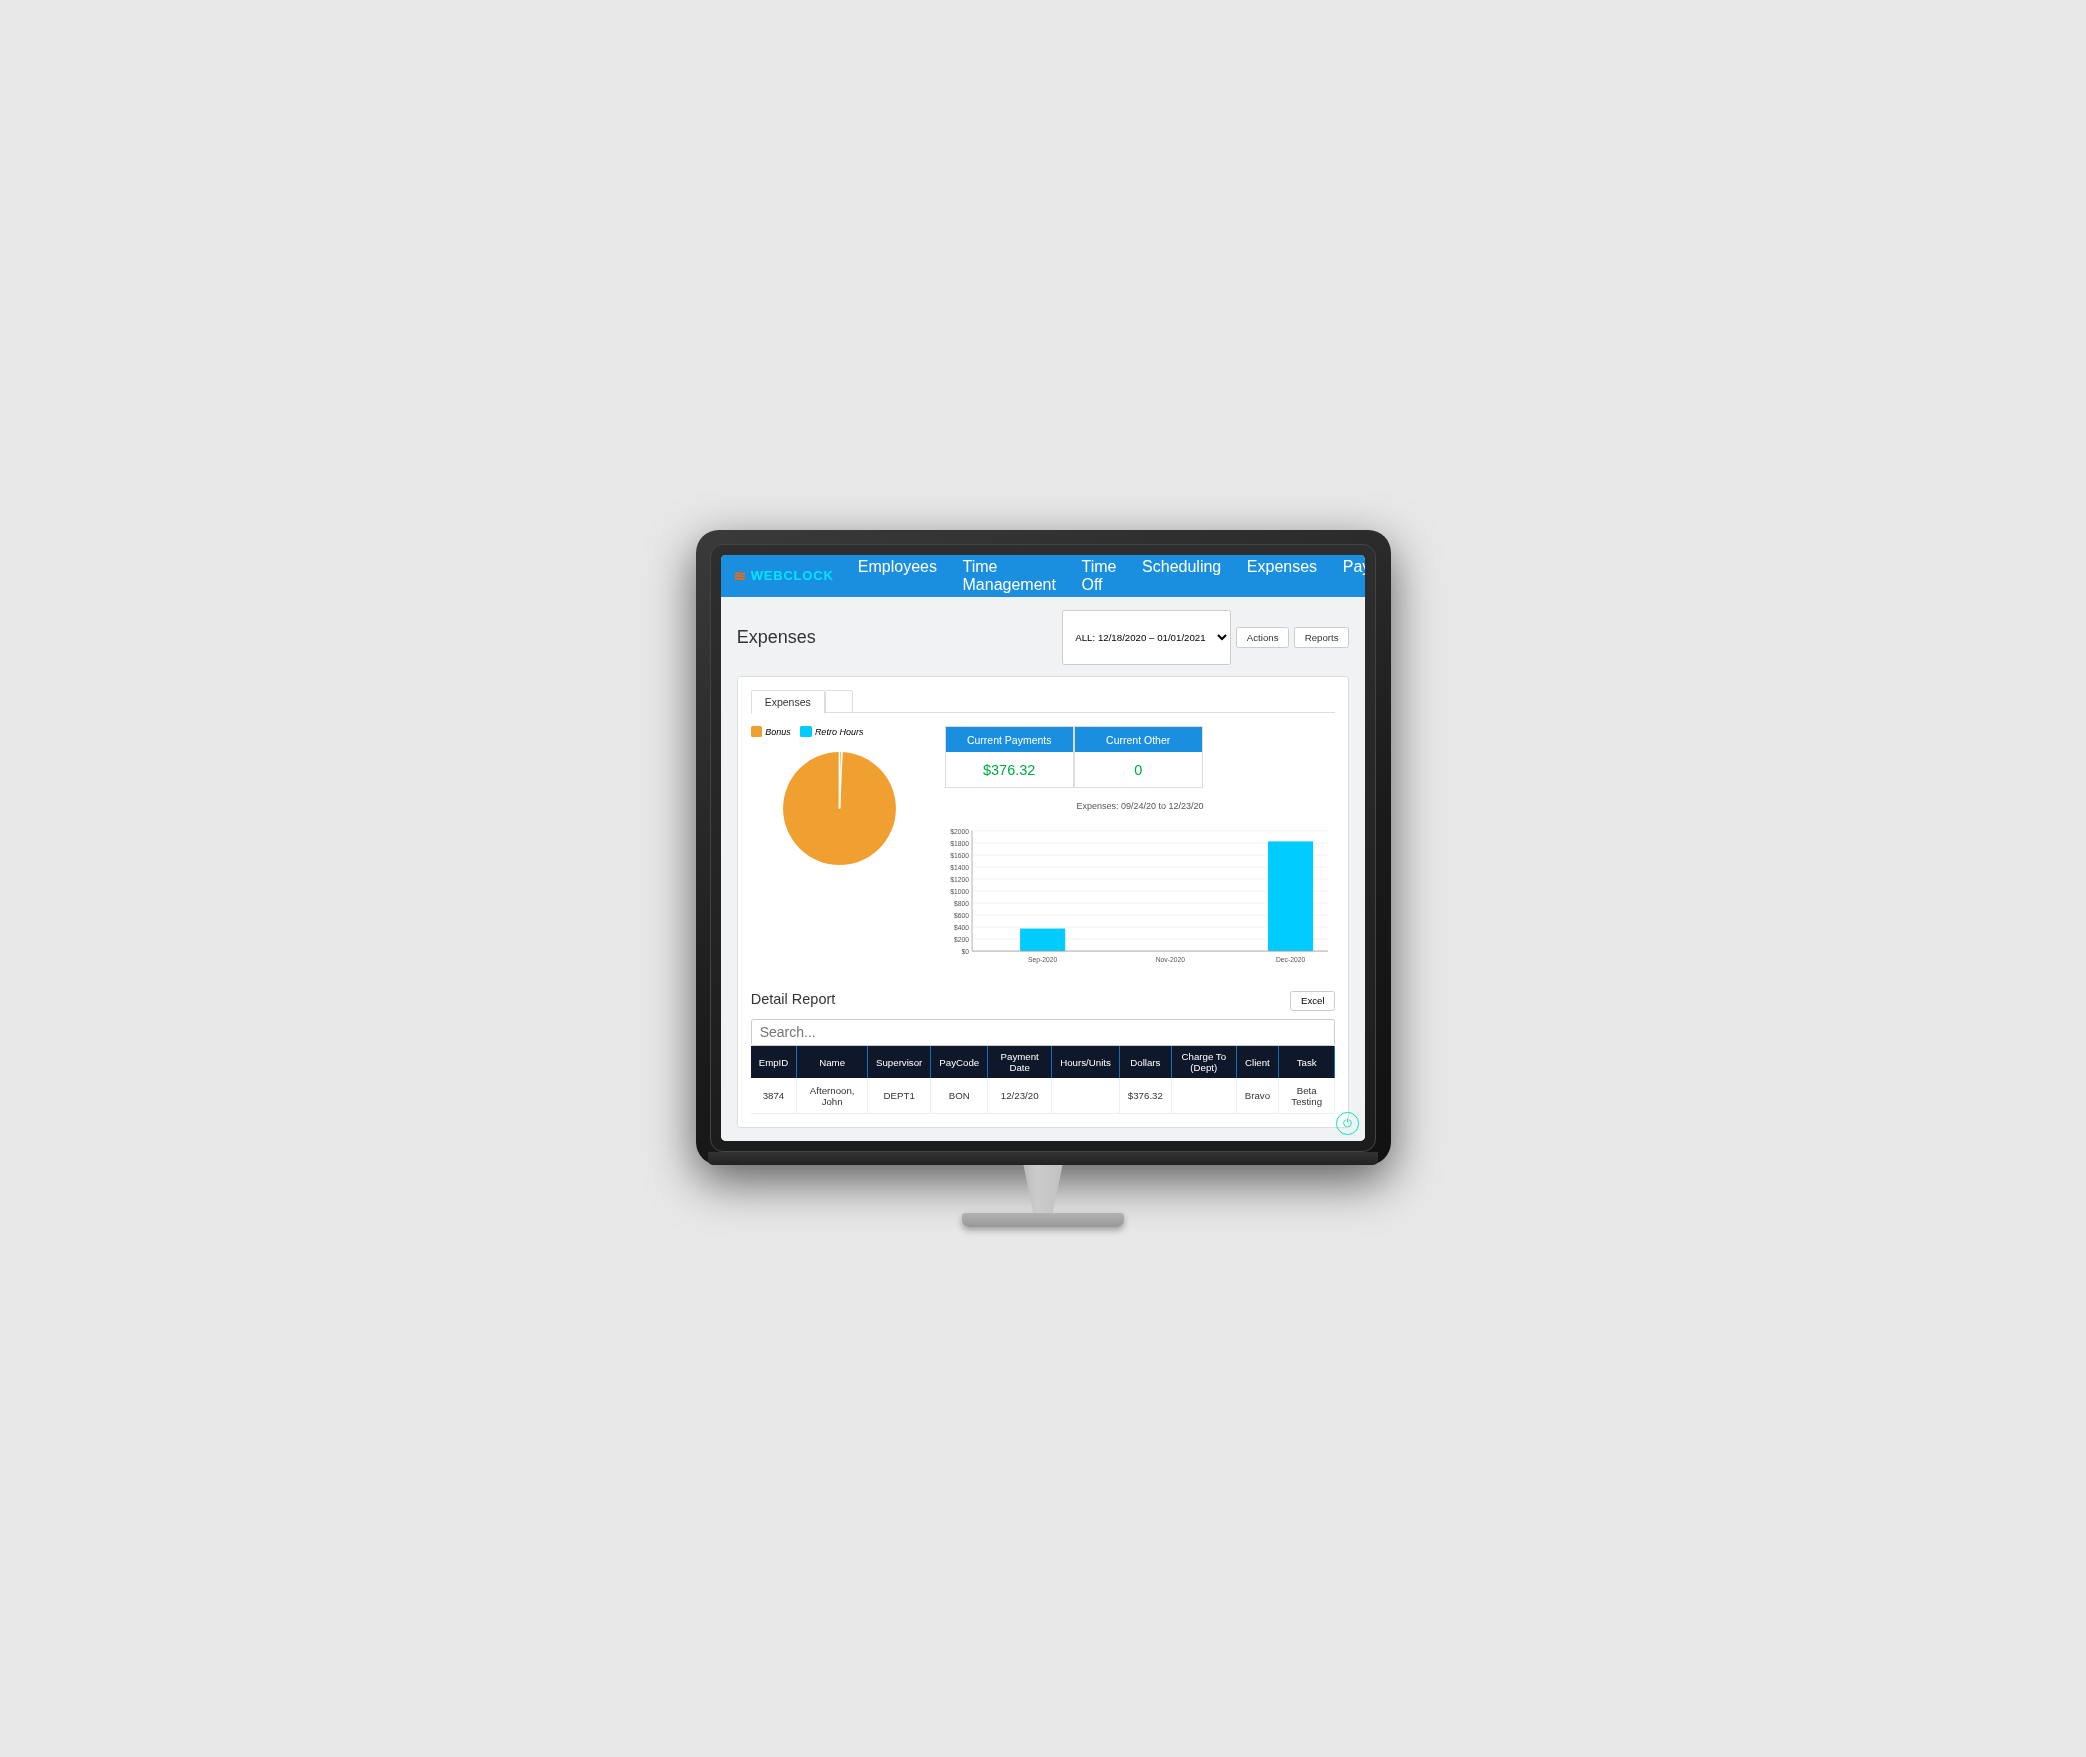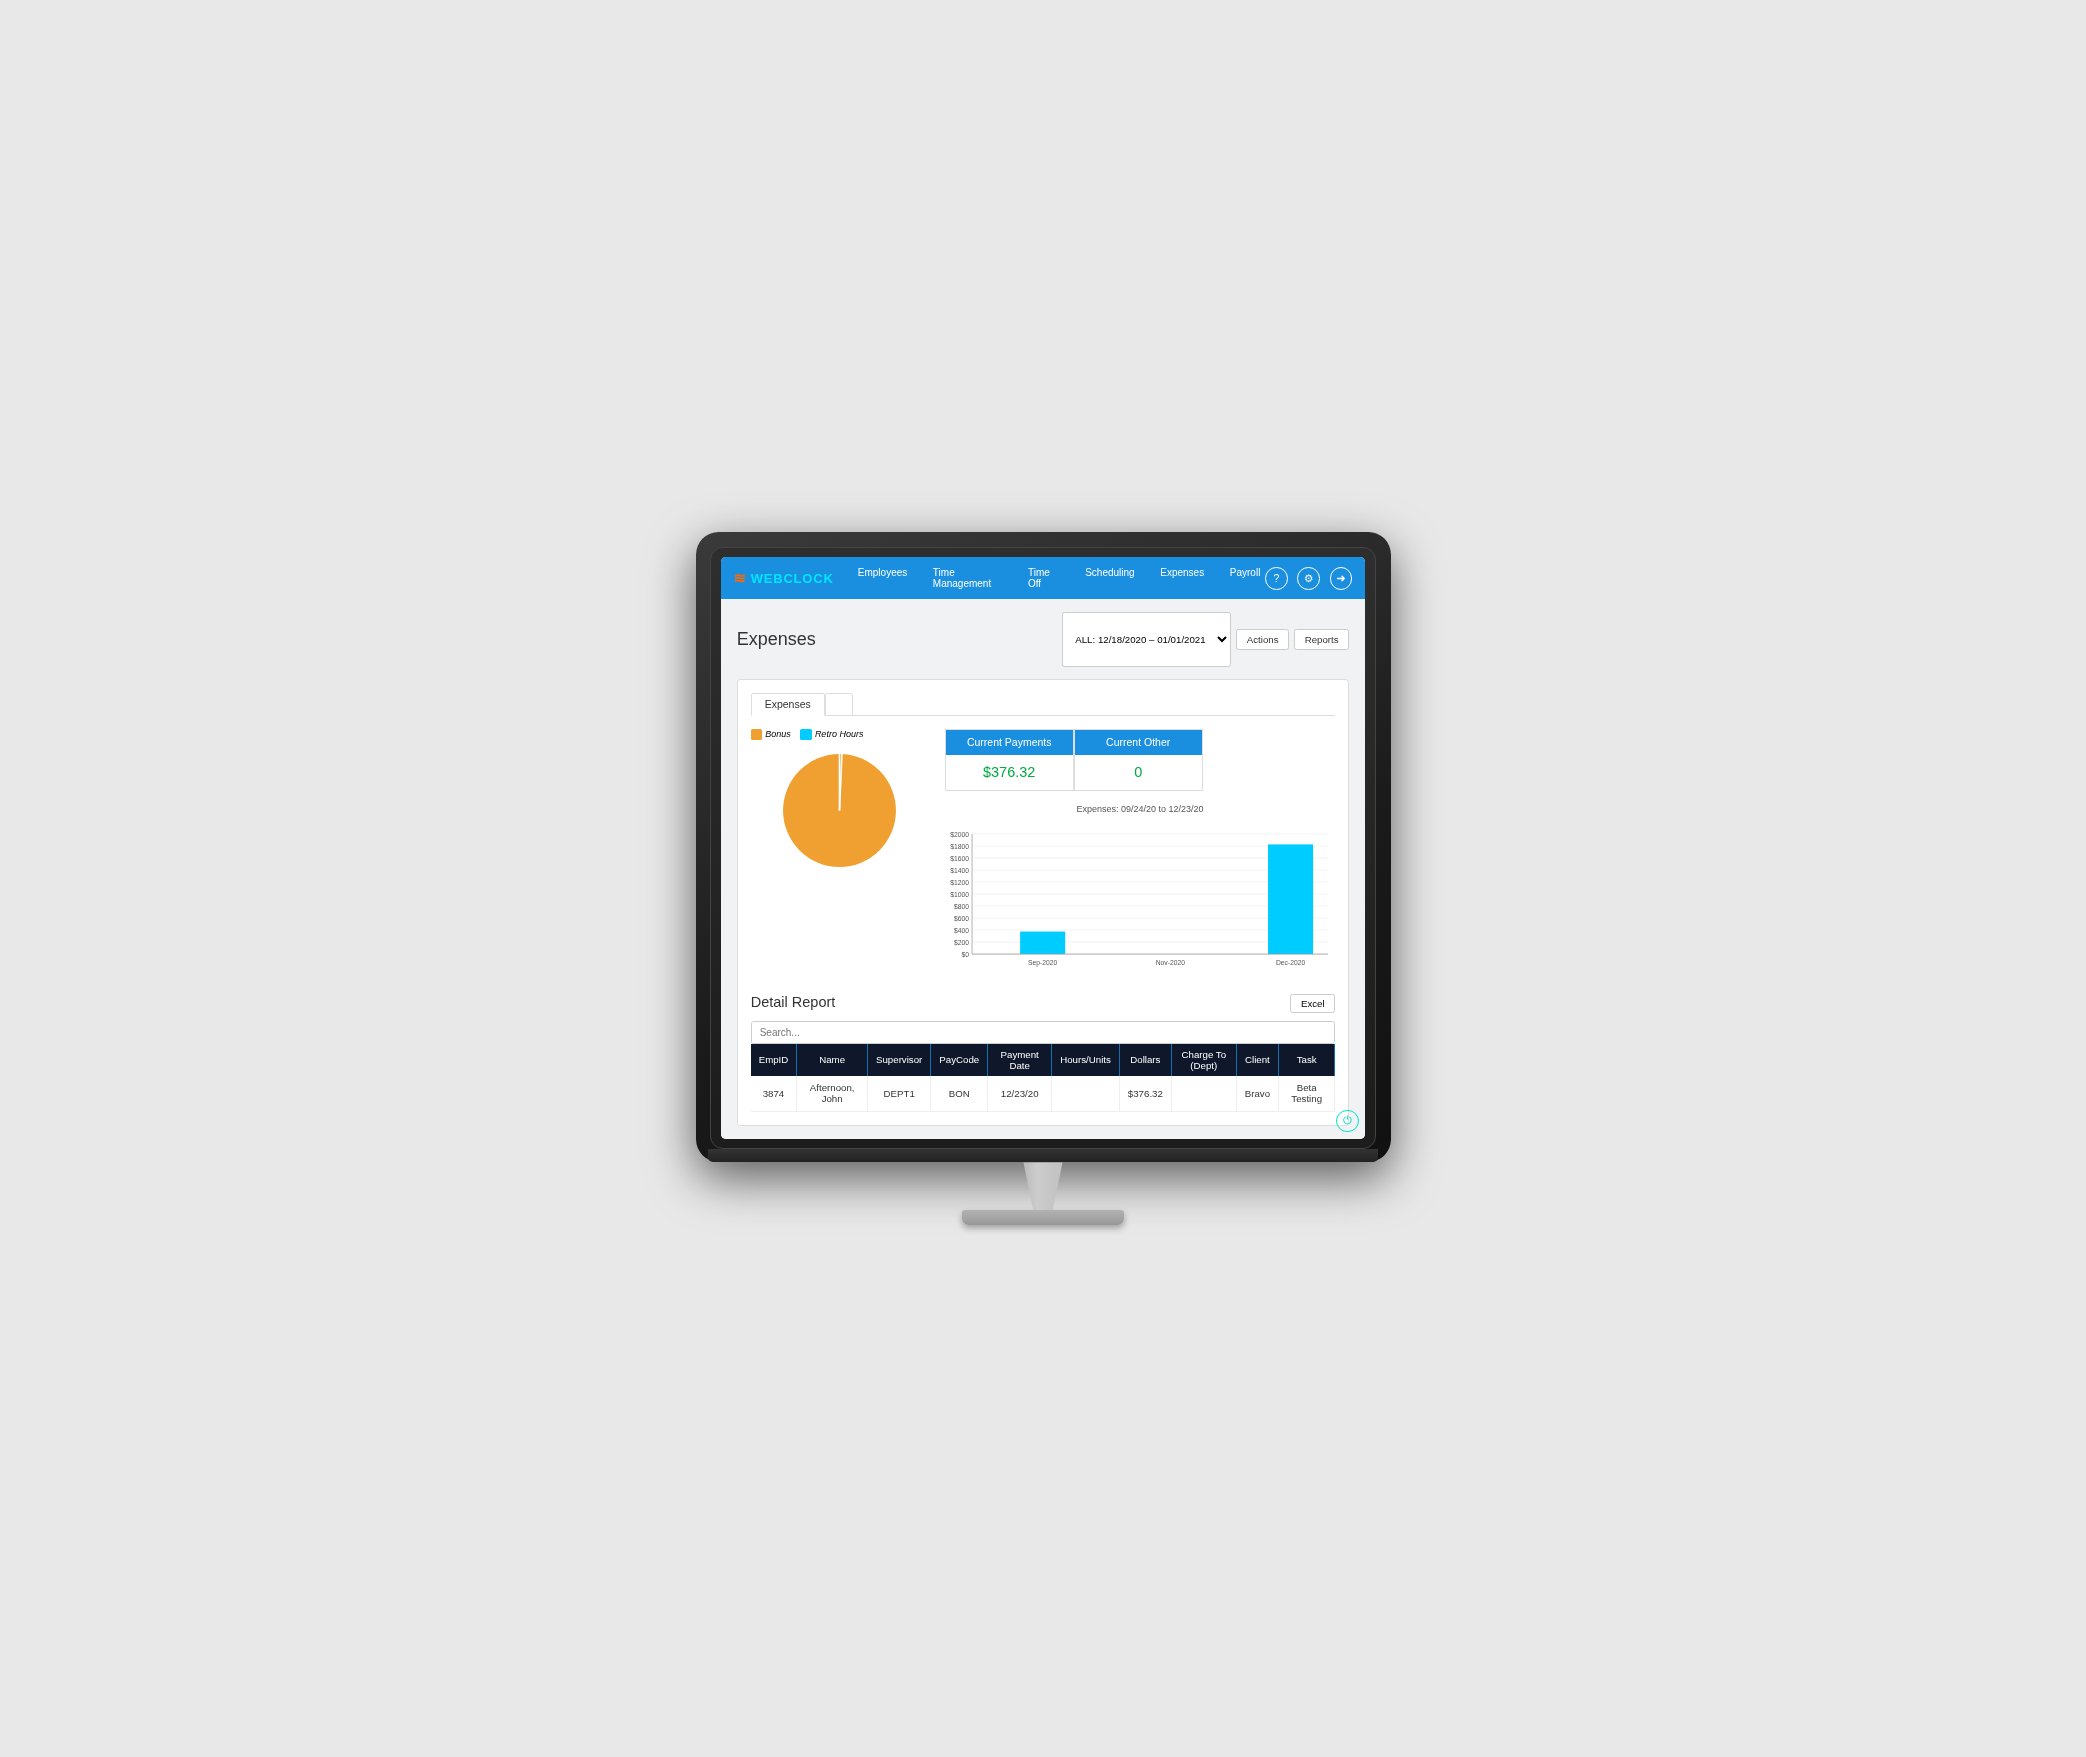--- a/index.html
+++ b/index.html
@@ -61,21 +61,21 @@
       letter-spacing: 0.8px;
     }
     .logo-text span { color: #00e5ff; }
     .nav-links {
       display: flex;
       gap: 16px;
       flex: 1;
     }
     .nav-link {
       color: white;
-      font-size: 10px;
+      font-size: 16px;
       cursor: pointer;
       padding: 3.2px 4.8px;
       border-radius: 2.4px;
     }
     .nav-icons {
       display: flex;
       gap: 9.7px;
       align-items: center;
     }
     .nav-icon-btn {
@@ -240,21 +240,21 @@
       padding: 3.2px 9.7px;
       font-size: 9.7px;
       border-radius: 2.4px;
       cursor: pointer;
     }
     .search-input {
       width: 100%;
       padding: 4.8px 8px;
       border: 0.8px solid #ccc;
       border-radius: 2.4px;
-      font-size: 10px;
+      font-size: 14px;
       margin-bottom: 0;
       outline: none;
     }
 
     
     .data-table {
       width: 100%;
       border-collapse: collapse;
       font-size: 9.7px;
     }

